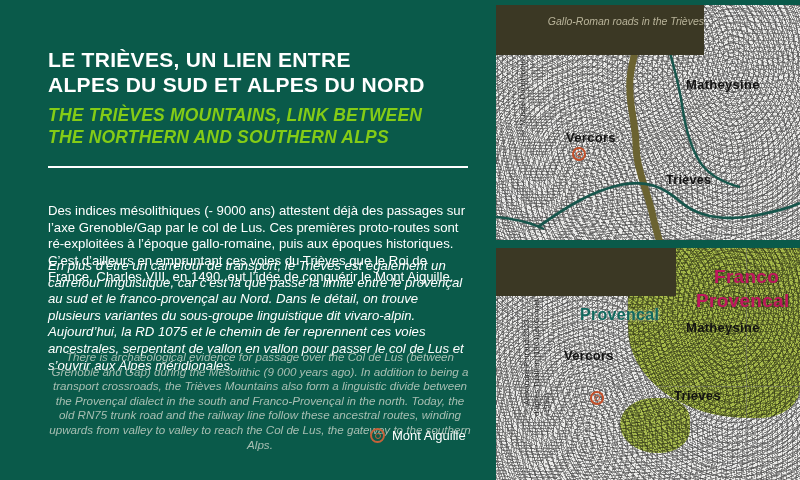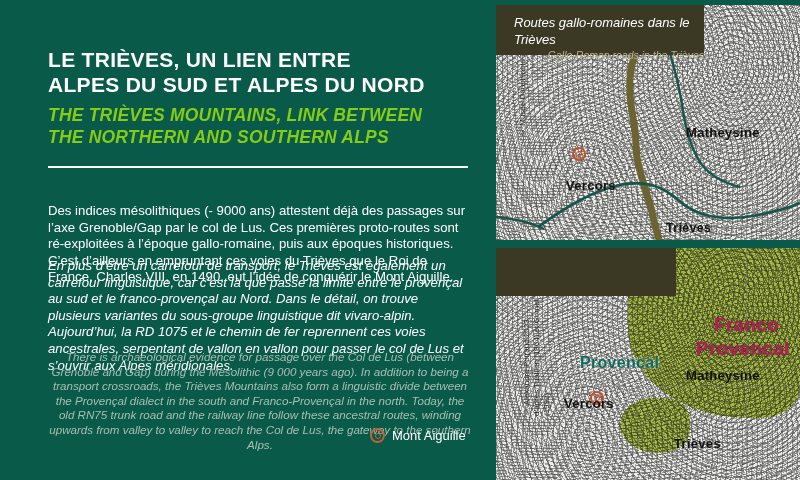--- a/index.html
+++ b/index.html
@@ -62,21 +62,21 @@
       repeating-radial-gradient(ellipse 26px 15px at 14% 18%, rgba(70,70,70,.55) 0 1px, rgba(0,0,0,0) 1px 5px),
       repeating-radial-gradient(ellipse 34px 19px at 46% 62%, rgba(70,70,70,.5) 0 1px, rgba(0,0,0,0) 1px 6px),
       repeating-radial-gradient(ellipse 22px 30px at 78% 28%, rgba(70,70,70,.5) 0 1px, rgba(0,0,0,0) 1px 5px),
       repeating-radial-gradient(ellipse 30px 18px at 88% 78%, rgba(70,70,70,.45) 0 1px, rgba(0,0,0,0) 1px 6px),
       repeating-radial-gradient(ellipse 18px 26px at 30% 85%, rgba(70,70,70,.45) 0 1px, rgba(0,0,0,0) 1px 5px),
       repeating-radial-gradient(ellipse 40px 22px at 62% 8%, rgba(70,70,70,.4) 0 1px, rgba(0,0,0,0) 1px 7px),
       repeating-linear-gradient(78deg, rgba(90,90,90,.16) 0 1px, rgba(0,0,0,0) 1px 9px);
   }
   .sheetline{position:absolute;background:rgba(120,120,120,.45);}
 
-  .map-label{position:absolute;color:#121212;font-weight:bold;letter-spacing:.3px;margin-top:48px;}
+  .map-label{position:absolute;color:#121212;font-weight:bold;letter-spacing:.3px;}
   .map-label.white{color:#be185d;text-shadow:0 0 3px rgba(0,0,0,.55);}
   .map-label.teal{color:#11695e;text-shadow:0 0 3px rgba(255,255,255,.8);}
 
   .credit{
     position:absolute;color:#1d1d1d;font-size:8px;white-space:pre-line;
     writing-mode:vertical-rl;transform:rotate(180deg);line-height:10px;
     text-shadow:0 0 2px rgba(255,255,255,.75);
   }
 
   .banner{
@@ -144,21 +144,20 @@
           <i></i>
         </div>
 
       <div class="credit" style="left:22px;top:12px;height:120px;">© Musée Dauphinois 1996</div>
 
       <div class="map-label" style="left:70px;top:125px;font-size:13px;">Vercors</div>
       <div class="map-label" style="left:190px;top:72px;font-size:13px;">Matheysine</div>
       <div class="map-label" style="left:170px;top:168px;font-size:12.5px;">Trièves</div>
 
       <div class="banner" style="left:0;top:0;width:208px;height:50px;">
-        <div class="banner-fr">Routes gallo-romaines dans le Trièves</div>
         <div class="banner-en">Gallo-Roman roads in the Trièves</div>
       </div>
     </div>
 
     <div class="map map-bot">
       <div class="relief"></div>
       <div class="fp-region"></div>
       <div class="fp-region2"></div>
       <div class="sheetline" style="left:29px;top:0;width:1px;height:232px;"></div>
       <div class="sheetline" style="left:250px;top:0;width:1px;height:232px;"></div>

